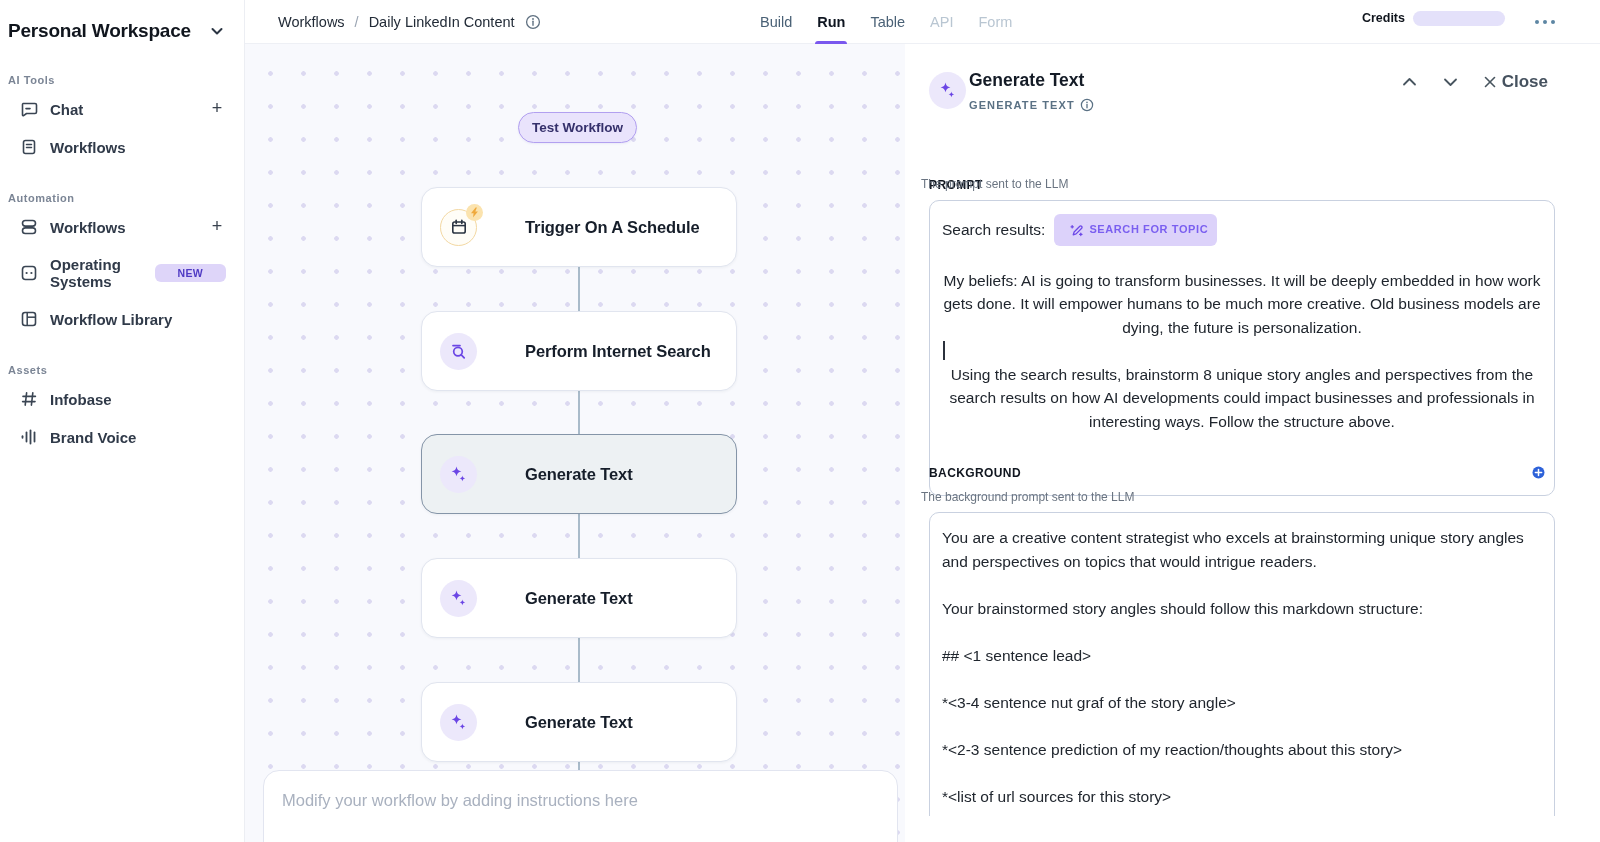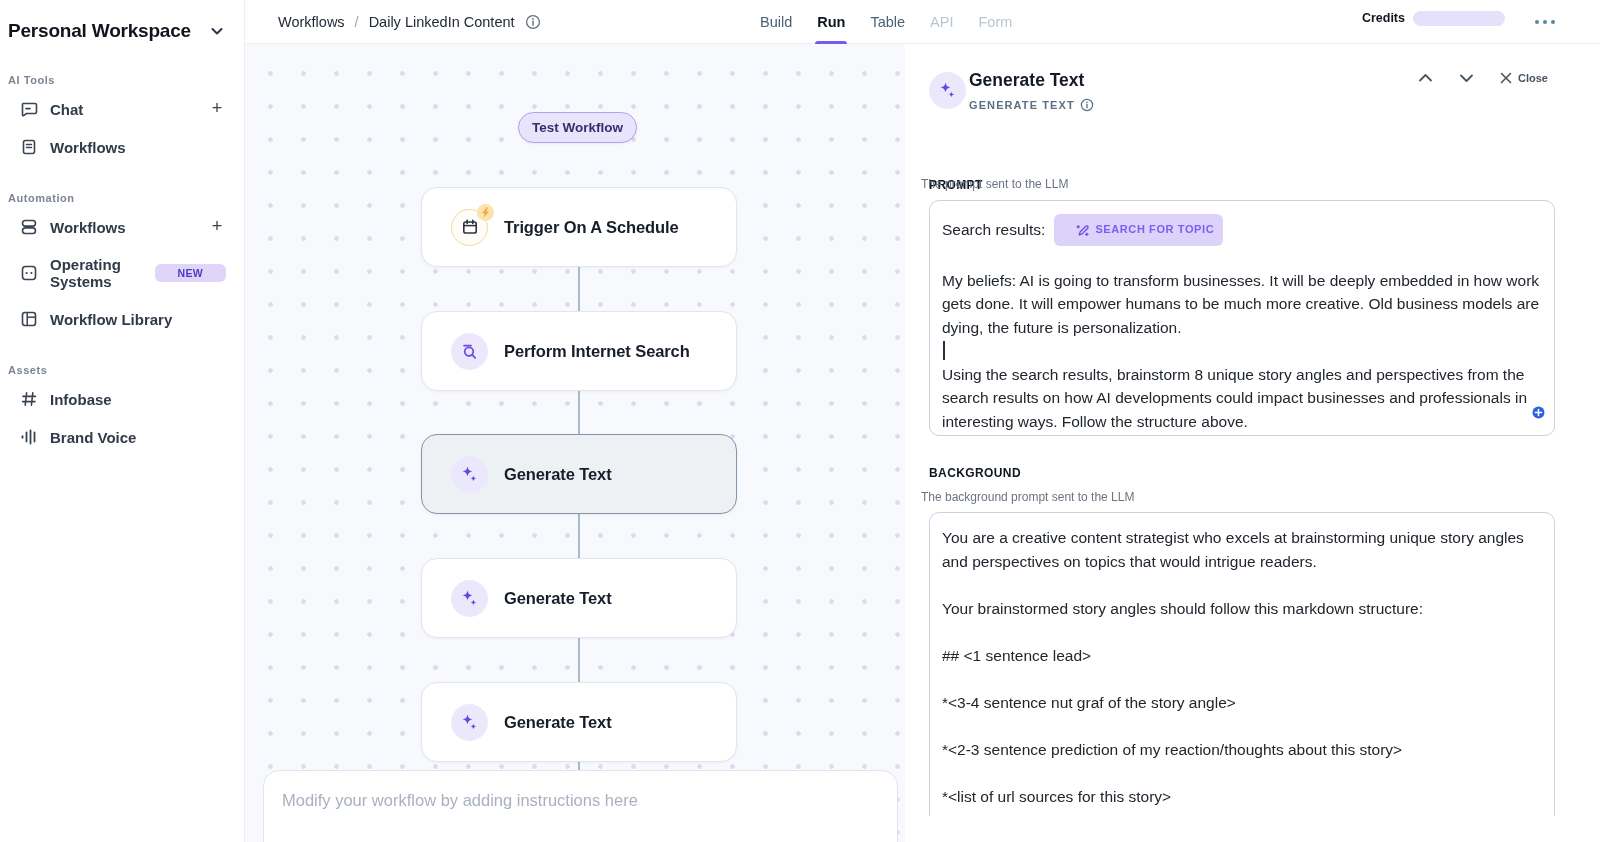--- a/index.html
+++ b/index.html
@@ -41,21 +41,21 @@
   
   .canvas { width:660px; flex-shrink:0; position:relative; overflow:hidden;
     background-color:#f8f9fd;
     background-image:radial-gradient(circle, #dcd9f1 2px, rgba(0,0,0,0) 2.6px);
     background-size:33px 33px; background-position:9px 13px; }
   .test-btn { position:absolute; left:273px; top:68px; width:119px; height:31px; border-radius:16px;
     background:#e9e3fc; border:1px solid #b2a0f0; color:#35306b; font-size:13.5px; font-weight:700;
     display:flex; align-items:center; justify-content:center; cursor:pointer; box-shadow:0 1px 2px rgba(80,60,180,.08);text-align:center; }
   .connector { position:absolute; left:333px; width:1.5px; background:#a9bbca; }
   .node { position:absolute; left:176px; width:316px; height:80px; background:#fff; border:1px solid #e1e5ef; border-radius:16px;
-    display:flex; align-items:center; padding:0 29px; box-shadow:0 1px 3px rgba(25,35,65,.05); cursor:pointer; }
+    display:flex; align-items:center; padding:0 18px; box-shadow:0 1px 3px rgba(25,35,65,.05); cursor:pointer;gap:32px; }
   .node.selected { background:#edf1f3; border:1.5px solid #8595a8; }
   .node-icon { position:relative; width:37px; height:37px; border-radius:50%; flex-shrink:0;
     display:flex; align-items:center; justify-content:center; margin-right:16px; }
   .ic-amber { background:#fffdf7; border:1.5px solid #f3d8a2; }
   .ic-purple { background:#ece8fb; }
   .node-badge { position:absolute; top:-6px; right:-7px; width:17px; height:17px; border-radius:50%;
     background:#fbe3ae; display:flex; align-items:center; justify-content:center; }
   .node-title { font-size:16.5px; font-weight:700; color:#161e2a; letter-spacing:-.1px; }
   .instr-box { position:absolute; left:18px; top:726px; width:635px; height:92px; background:#fff;
     border:1px solid #e2e5f0; border-radius:16px; padding:20px 18px; resize:none; outline:none;
@@ -64,30 +64,30 @@
 
   
   .panel { flex:1; background:#fff; position:relative; overflow:hidden; }
   .p-icon { position:absolute; left:24px; top:28px; width:37px; height:37px; border-radius:50%; background:#ece8fb;
     display:flex; align-items:center; justify-content:center; }
   .p-title { position:absolute; left:64px; top:26px; font-size:17.5px; font-weight:700; color:#141b26; }
   .p-sub { position:absolute; left:64px; top:54px; display:flex; align-items:center; gap:5px;
     font-size:11px; font-weight:700; letter-spacing:1.1px; color:#5a7184; }
   .p-controls { position:absolute; right:52px; top:28px; display:flex; align-items:center; gap:26px; }
   .ctrl { display:flex; align-items:center; gap:6px; cursor:pointer; }
-  .close-lbl { font-size:11px; font-weight:600; color:#46525f; }
+  .close-lbl { font-size:17px; font-weight:600; color:#46525f; }
 
   .field-label { position:absolute; left:24px; font-size:12px; font-weight:700; color:#10161f; letter-spacing:.4px; }
   .field-desc { position:absolute; left:16px; font-size:12px; color:#6a7481; }
   .textbox { position:absolute; left:24px; width:626px; background:#fff; border:1px solid #c9d1e0; border-radius:10px;
     padding:13px 12px; font-size:15.5px; line-height:23.5px; color:#20262e; cursor:text; }
-  .prompt-box { top:156px; height:236px; }
+  .prompt-box { top:156px; height:296px;text-align:center; }
   .bg-box { top:468px; height:372px; }
   .inline-row { display:flex; align-items:center; gap:9px; }
-  .chip { display:inline-flex; align-items:center; gap:5px; background:#dcd2fa; border-radius:6px; padding:4px 9px 4px 22px;
+  .chip { display:inline-flex; align-items:center; gap:5px; background:#dcd2fa; border-radius:6px; padding:4px 9px 4px 16px;
     color:#7a5ff0; font-size:11px; font-weight:700; letter-spacing:.6px; white-space:nowrap; }
   .para { margin-top:23px; white-space:pre-wrap; }
   .caret-line { height:23.5px; position:relative; }
   .caret-line::after { content:""; position:absolute; left:1px; top:2px; width:1.5px; height:19px; background:#2b313c; }
   .para2 { margin-top:0; white-space:pre-wrap; }
   .grammar-dot { position:absolute; right:9px; bottom:10px; cursor:pointer; }
   .bg-text { white-space:pre-wrap; }
   .panel-fade { position:absolute; left:0; right:0; bottom:0; height:26px; background:#fff; }
 </style>
 </head>

